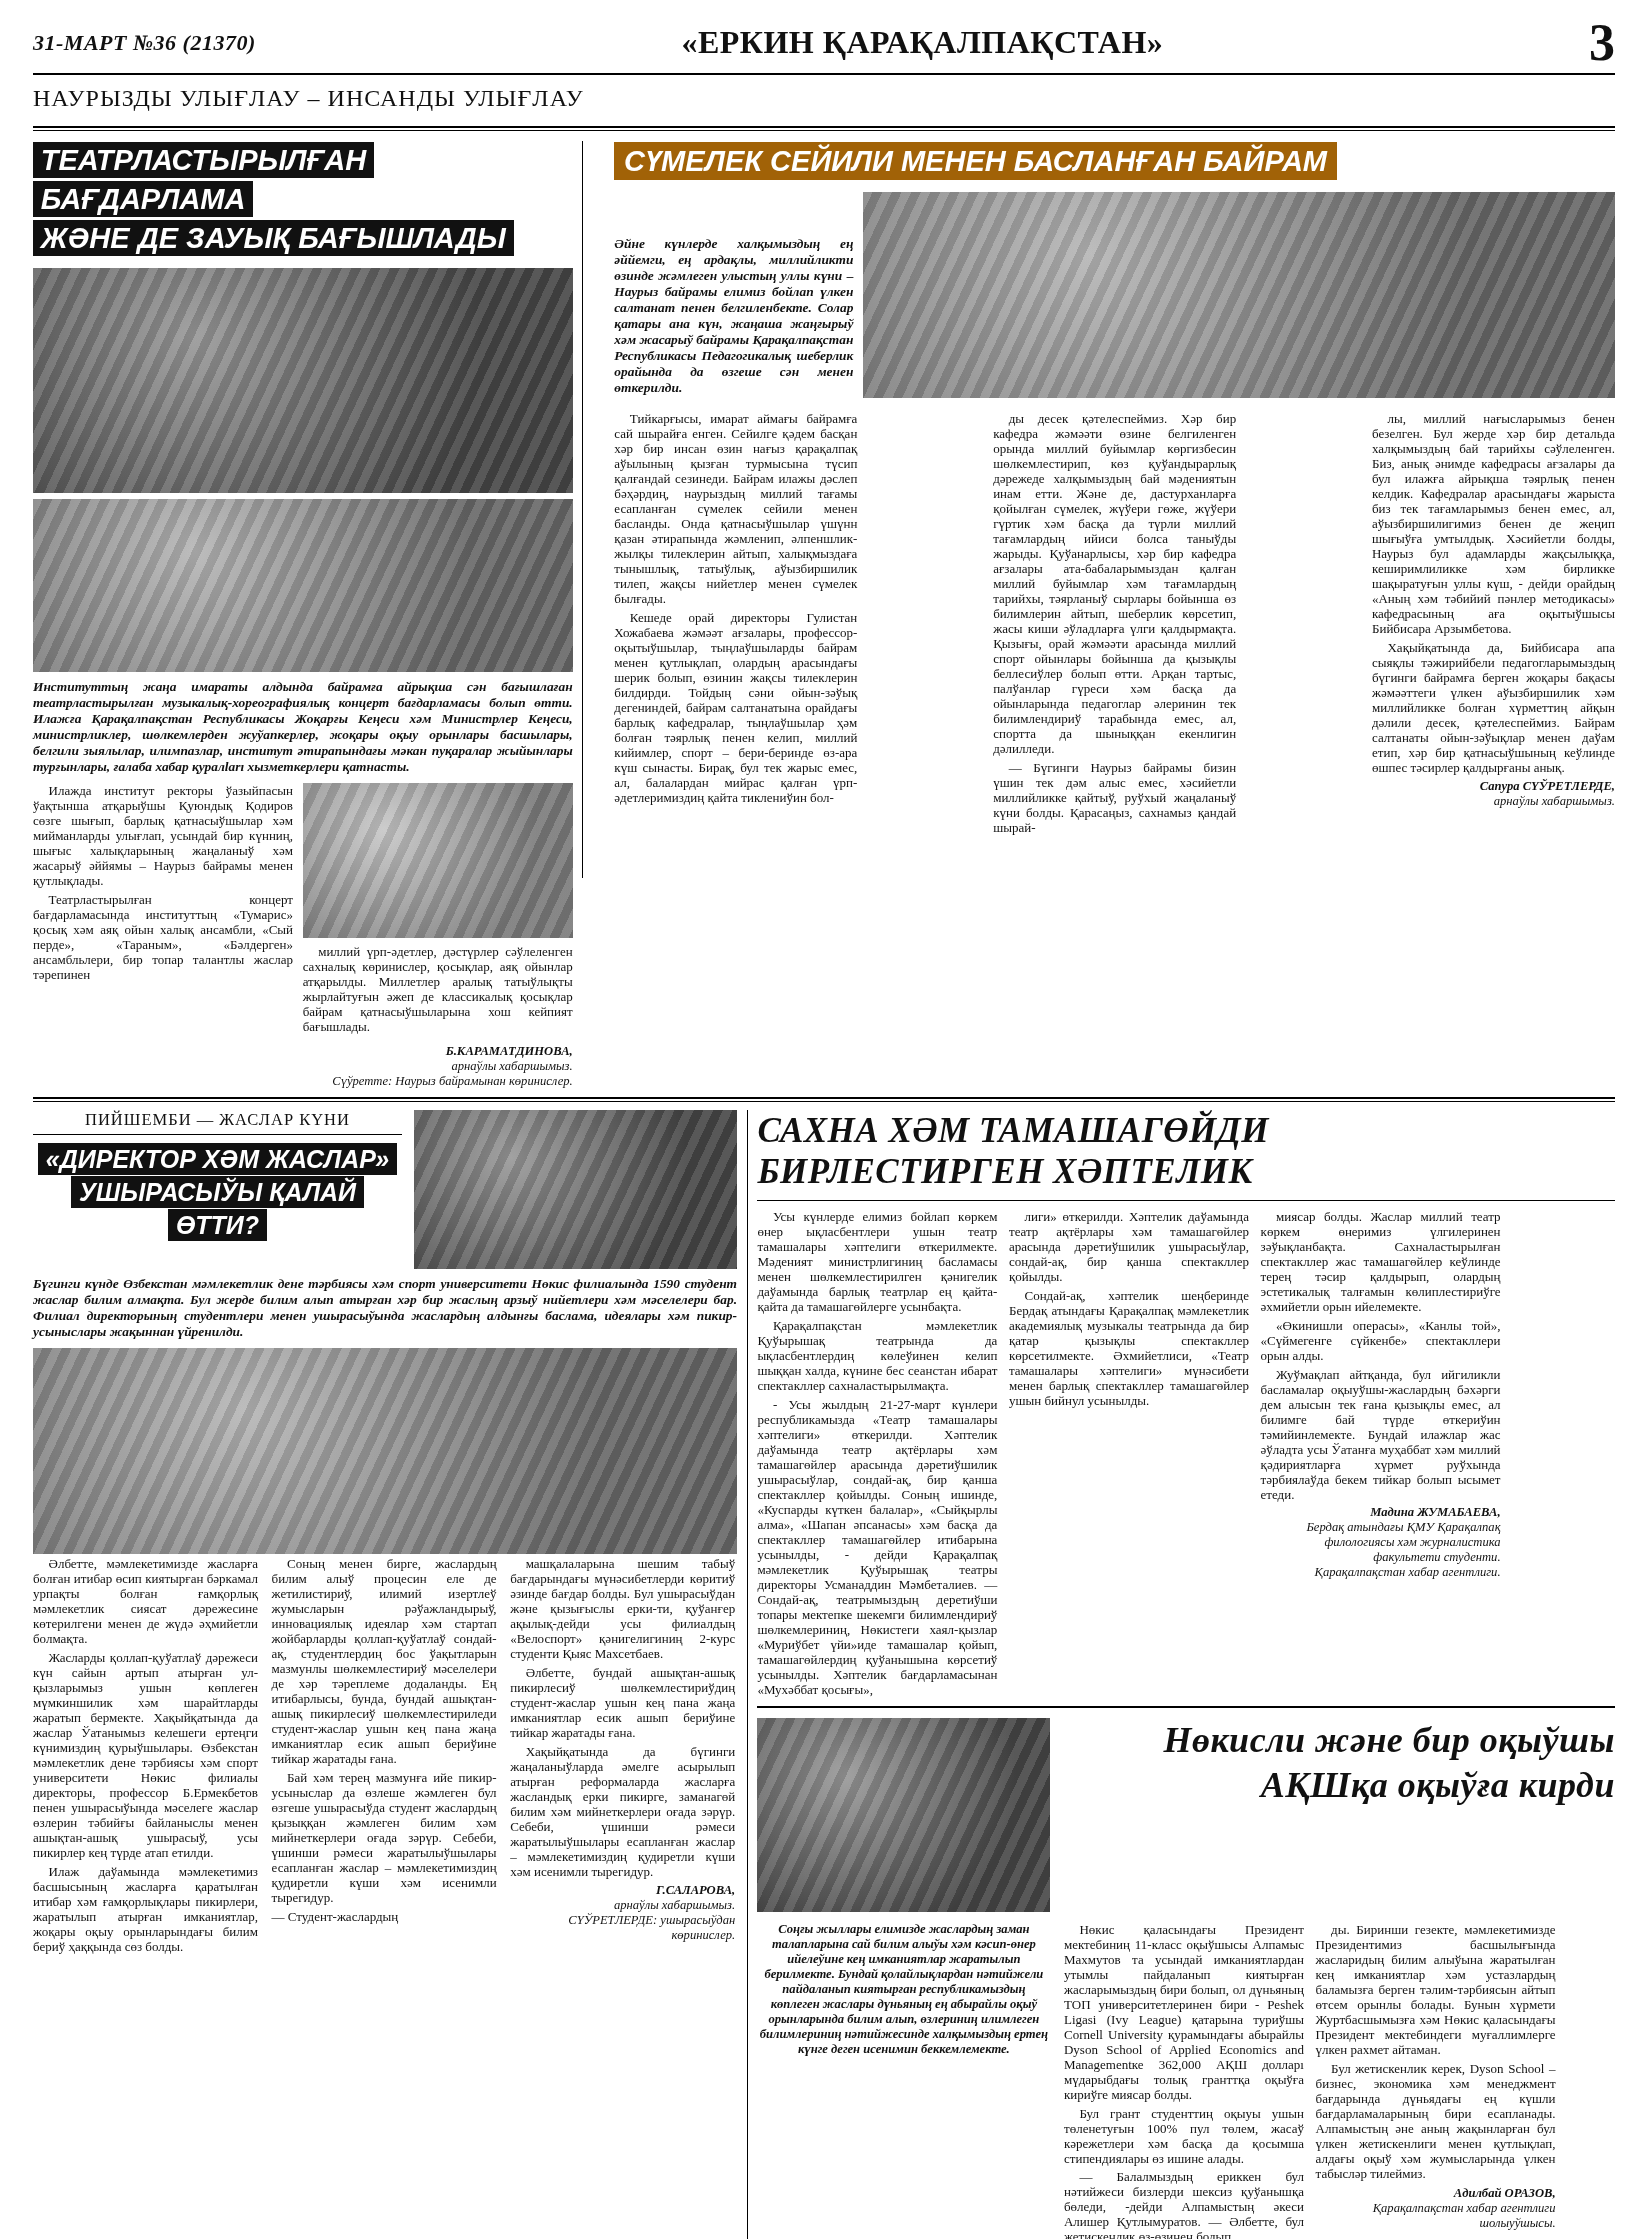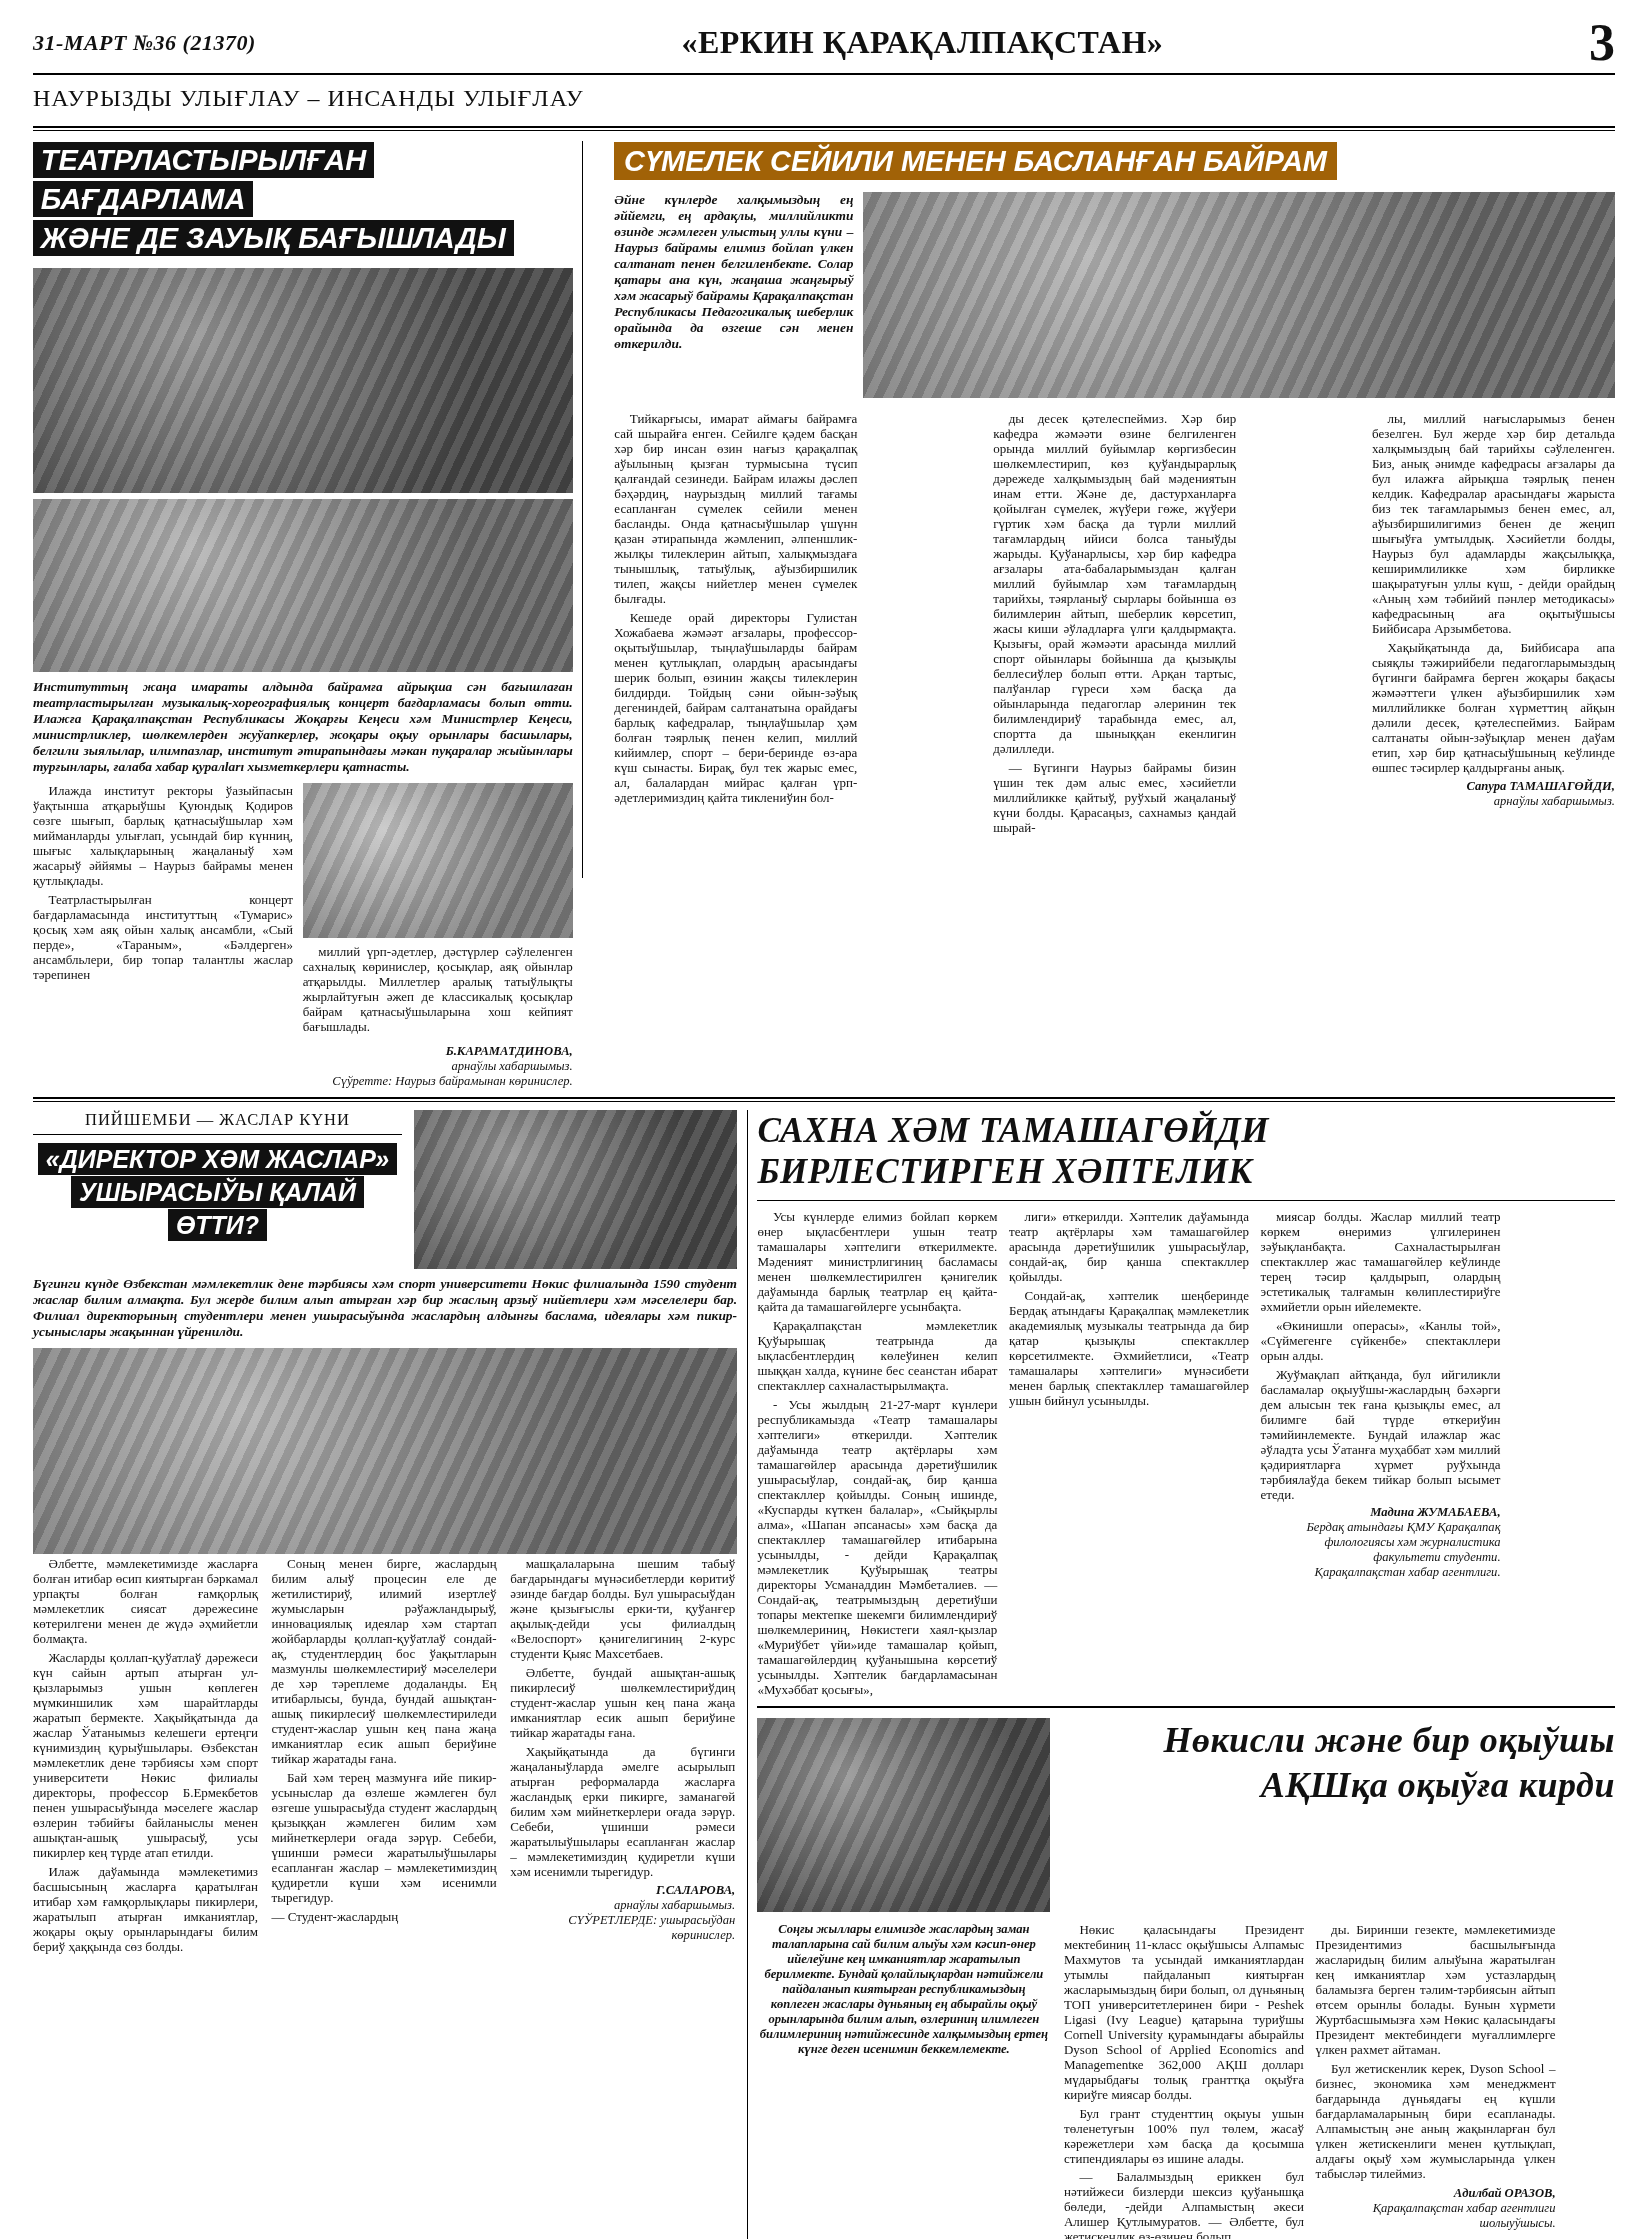--- a/index.html
+++ b/index.html
@@ -37,21 +37,21 @@
   }
   .photo.dark { background:#5f5f5f; }
   .photo.light { background:#a8a8a8; }
 
   .body-text { font-size:13px; line-height:15px; text-align:justify; }
   .body-text p { margin:0 0 3.9px 0; text-indent:15.5px; }
   .caption { font-size:12.6px; line-height:15px; font-style:italic; text-align:justify; }
   .sig { font-size:12.6px; line-height:15px; font-style:italic; text-align:right; font-weight:bold; }
   .sig .light { font-weight:normal; }
 
-  .lead { font-size:13.4px; line-height:16px; font-weight:bold; font-style:italic; text-align:justify; }
+  .lead { font-size:13.4px; line-height:16px; font-weight:bold; font-style:italic; text-align:justify;margin-top:44px; }
 
   
   #top-left { width:540px; }
   #top-right { width:1009px; margin-left:21.3px; }
 
   .vrule { width:1px; background:#000; margin:0 9.7px; }
 
   .hl-left { font-family:"Liberation Sans",sans-serif; font-style:italic; font-weight:bold; font-size:29px; color:#fff; line-height:39px; }
   .hl-left span { background:#111; padding:1.9px 7.8px; display:inline; box-decoration-break:clone; -webkit-box-decoration-break:clone; }
 
@@ -145,21 +145,21 @@
             <p>— Бүгинги Наурыз байрамы бизин үшин тек дәм алыс емес, хәсийетли миллийликке қайтыў, руўхый жаңаланыў күни болды. Қарасаңыз, сахнамыз қандай шырай-</p>
           </div>
         </div>
         <div style="width:11.6px;"></div>
         <div style="width:243px;">
           <div class="body-text">
             <p>лы, миллий нағысларымыз бенен безелген. Бул жерде хәр бир детальда халқымыздың бай тарийхы сәўлеленген. Биз, анық әнимде кафедрасы ағзалары да бул илажға айрықша тәярлық пенен келдик. Кафедралар арасындағы жарыста биз тек тағамларымыз бенен емес, ал, аўызбиршилигимиз бенен де жеңип шығыўға умтылдық. Хәсийетли болды, Наурыз бул адамларды жақсылыққа, кеширимлиликке хәм бирликке шақыратуғын уллы күш, - дейди орайдың «Аның хәм тәбийий пәнлер методикасы» кафедрасының аға оқытыўшысы Бийбисара Арзымбетова.</p>
             <p>Хақыйқатында да, Бийбисара апа сыяқлы тәжирийбели педагогларымыздың бүгинги байрамға берген жоқары бақасы жәмәәттеги үлкен аўызбиршилик хәм миллийликке болған хүрметтиң айқын дәлили десек, қәтелеспеймиз. Байрам салтанаты ойын-зәўықлар менен даўам етип, хәр бир қатнасыўшының кеўлинде өшпес тәсирлер қалдырғаны анық.</p>
           </div>
           <div class="sig" style="margin-top:3.9px;">
-            <div>Сапура ТАМАШАГӨЙДИ,</div>
+            <div>Сапура СҮЎРЕТЛЕРДЕ,</div>
             <div class="light">арнаўлы хабаршымыз.</div>
           </div>
         </div>
       </div>
     </div>
   </div>
 
   <div class="rule-thick" style="margin-top:7.8px;"></div>
   <div class="rule-thin"></div>
 

